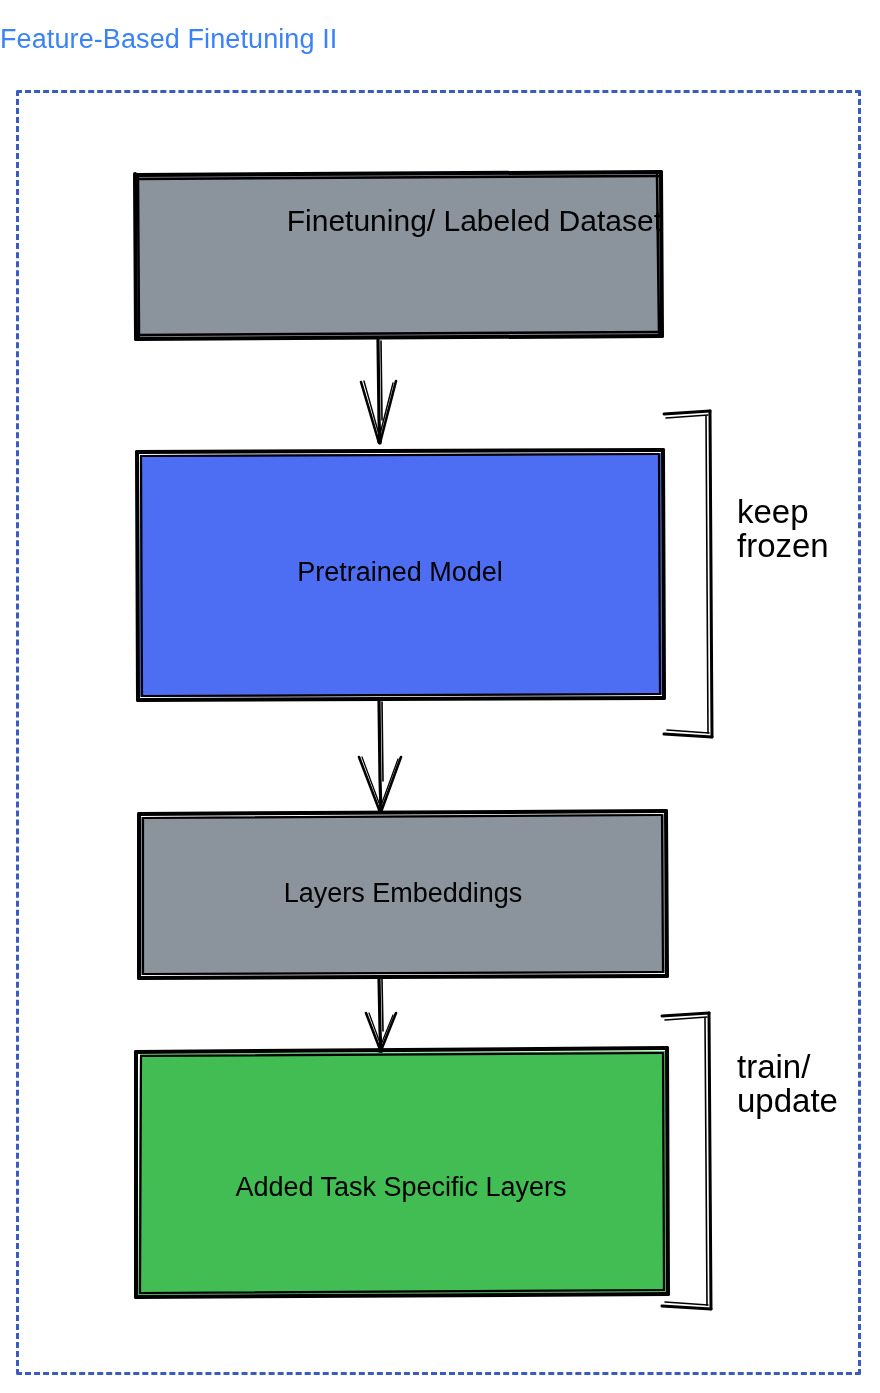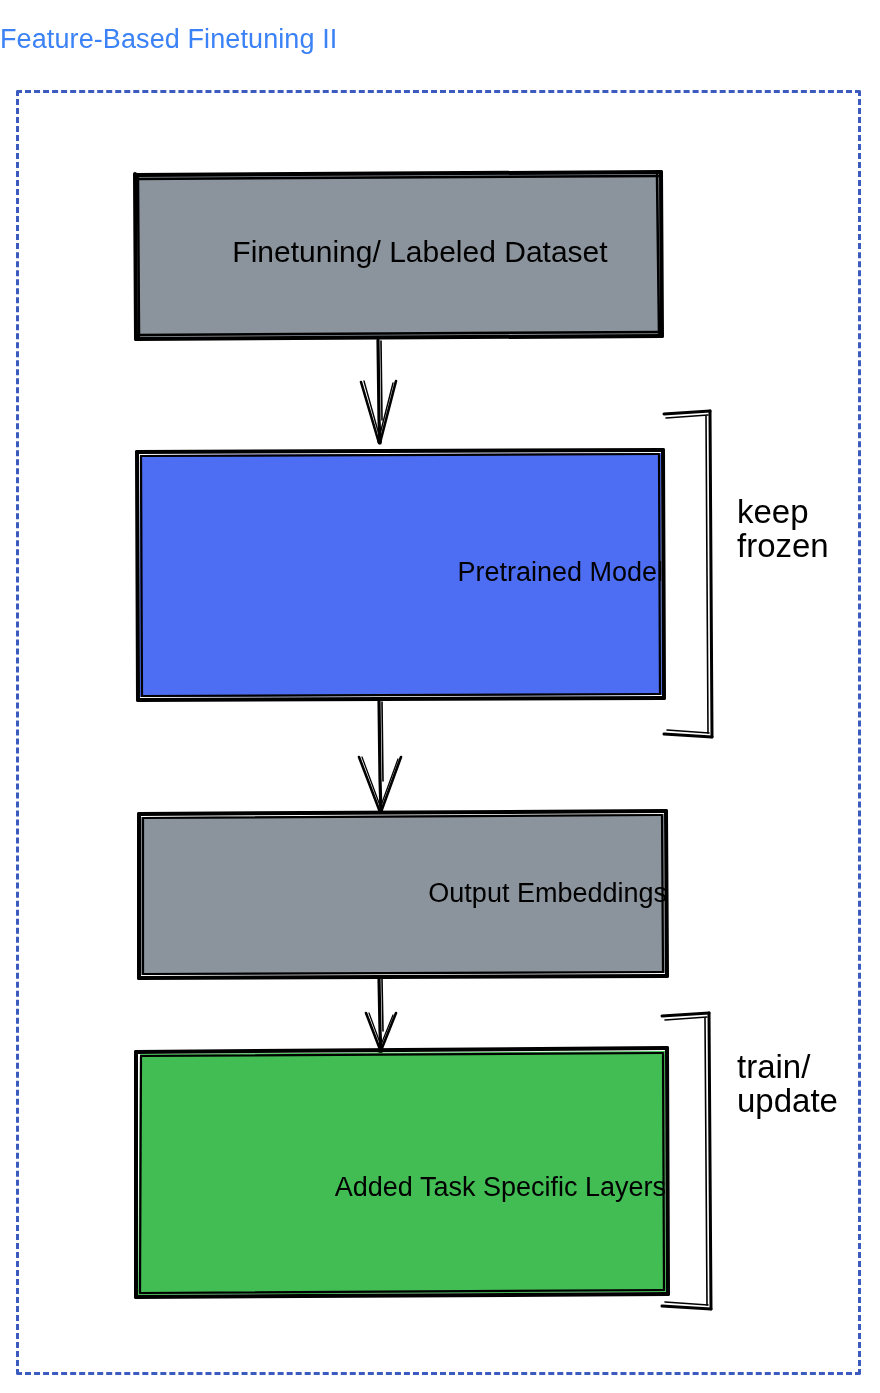--- a/index.html
+++ b/index.html
@@ -42,35 +42,35 @@
     box-sizing: border-box;
     border-radius: 2px;
   }
   .node {
     position: absolute;
     box-sizing: border-box;
   }
   .node-label {
     position: absolute;
     width: 100%;
-    text-align: right;
+    text-align: center;
     color: #000000;
     font-family: "Liberation Sans", sans-serif;
     white-space: nowrap;
   }
   #box-dataset {
     left: 136px;
     top: 172px;
     width: 526px;
     height: 165px;
   }
   #box-dataset .node-label {
-    top: 63px;
+    top: 32px;
     font-size: 30px;
-    text-align: center;
+    text-align: right;
     padding-left: 42px;
     box-sizing: border-box;
   }
   #box-pretrained {
     left: 137px;
     top: 450px;
     width: 526px;
     height: 248px;
   }
   #box-pretrained .node-label {
@@ -219,21 +219,21 @@
 
 <div class="node" id="box-dataset">
   <div class="node-label">Finetuning/ Labeled Dataset</div>
 </div>
 
 <div class="node" id="box-pretrained">
   <div class="node-label">Pretrained Model</div>
 </div>
 
 <div class="node" id="box-embeddings">
-  <div class="node-label">Output Embeddings</div>
+  <div class="node-label">Layers Embeddings</div>
 </div>
 
 <div class="node" id="box-layers">
   <div class="node-label">Added Task Specific Layers</div>
 </div>
 
 <div class="annotation" id="ann-keep-frozen">keep
 frozen</div>
 
 <div class="annotation" id="ann-train-update">train/

